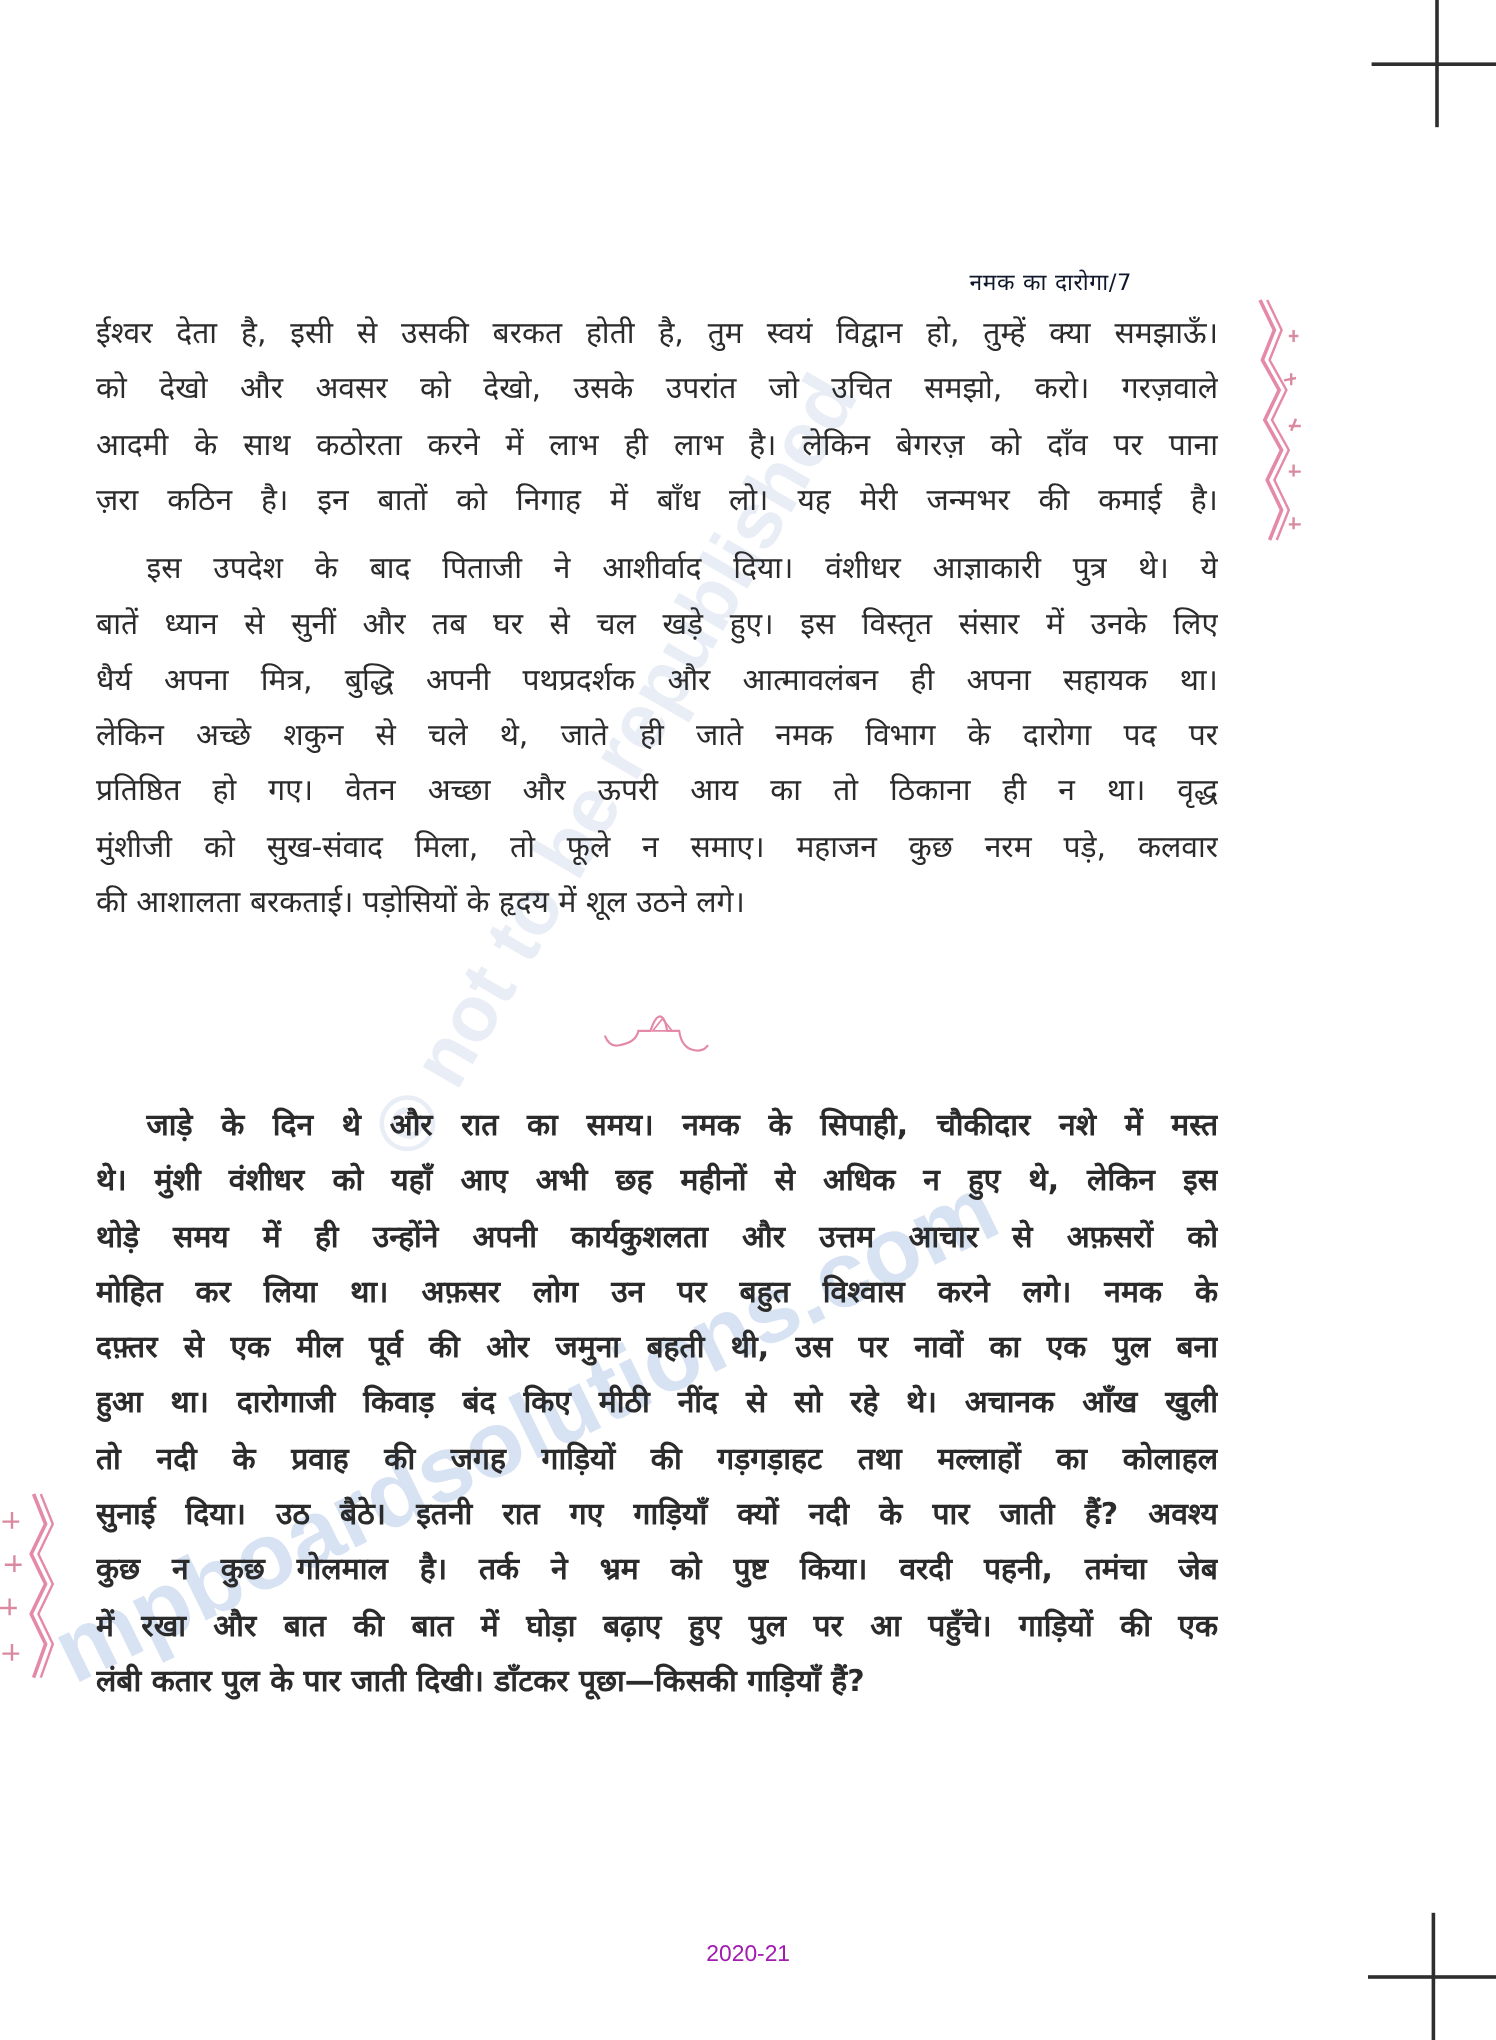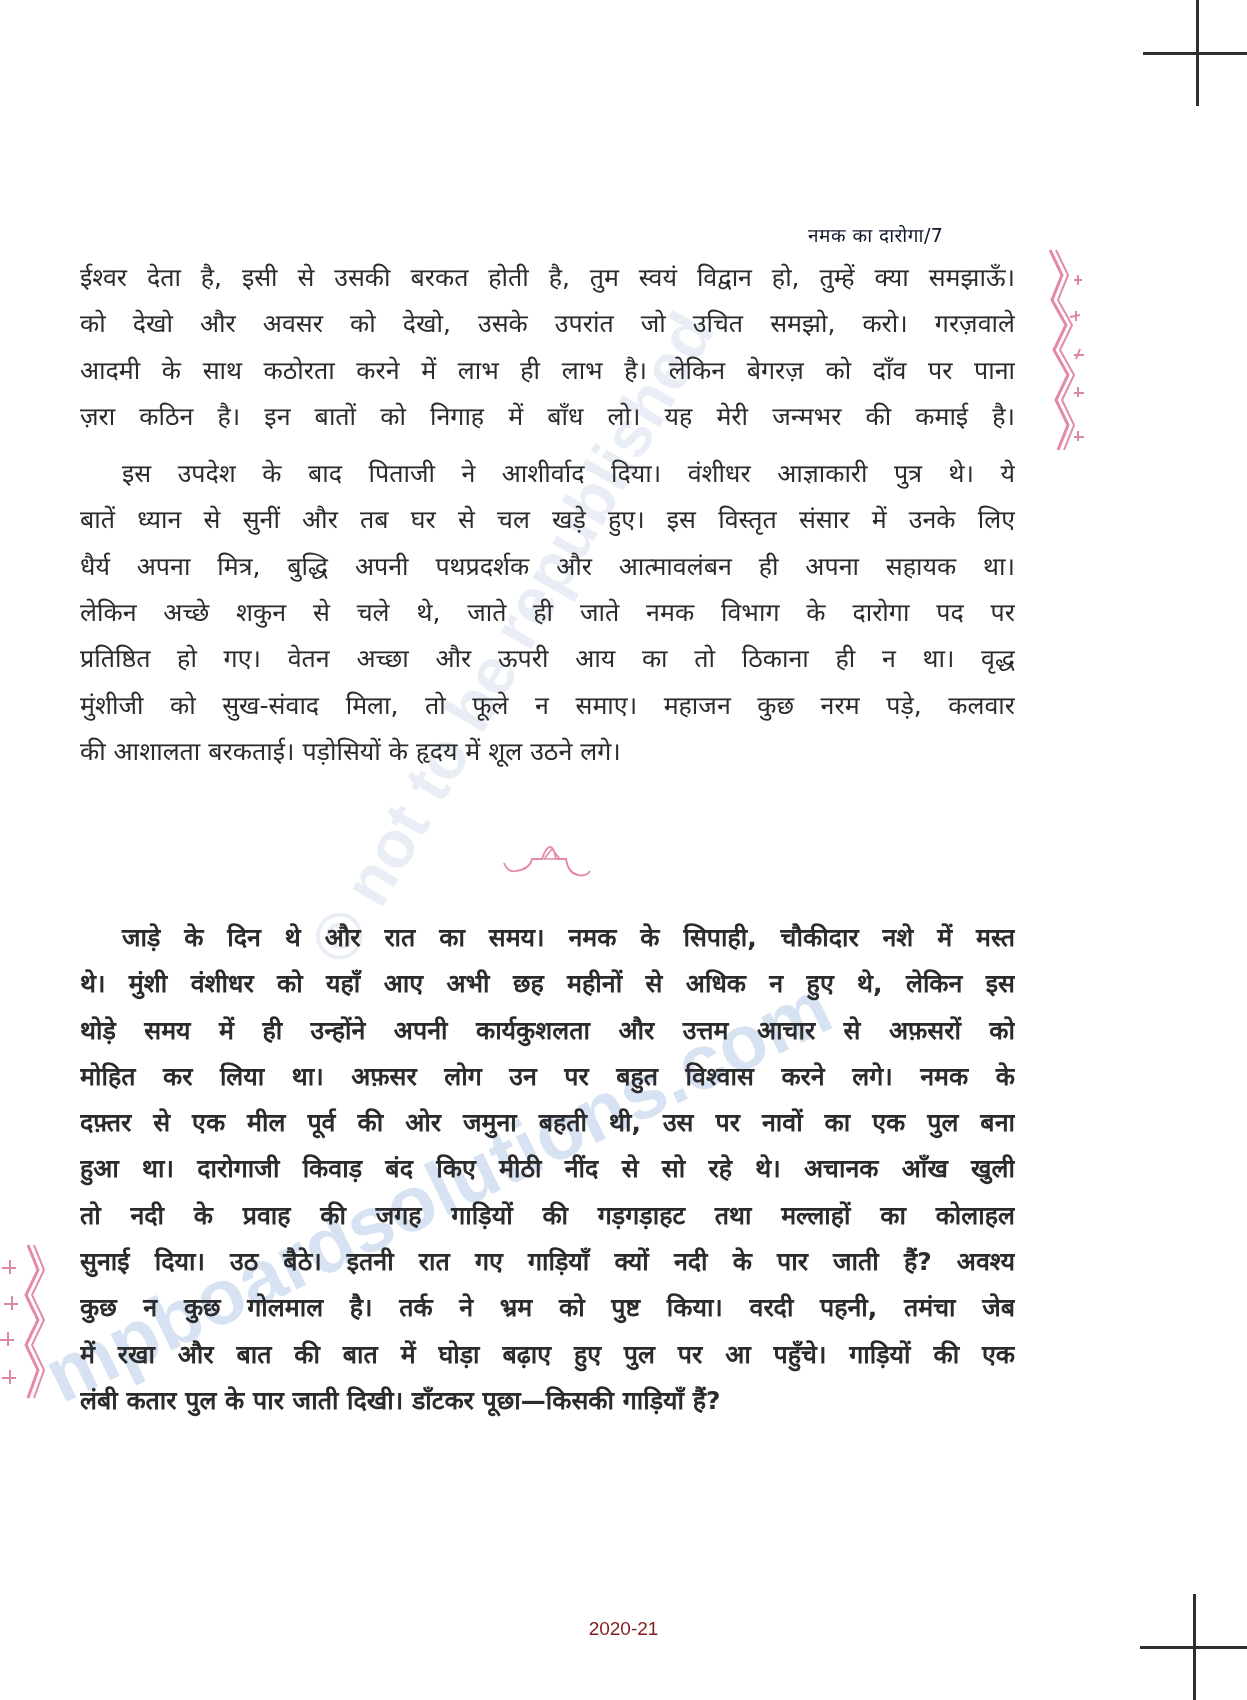--- a/index.html
+++ b/index.html
@@ -18,21 +18,21 @@
   .line {
     height: 46.3px; line-height: 46.3px; font-size: 25px;
     white-space: nowrap; text-align: justify; text-align-last: justify;
     overflow: hidden;
   }
   .line.last { text-align-last: left; }
   .line.indent { padding-left: 42px; margin-top: 11px; }
   .footer {
     position: absolute; left: 0; width: 1247px; top: 1618px;
     text-align: center; font-family: "Liberation Sans", sans-serif;
-    font-size: 19px; color: #7f1d1d;
+    font-size: 19px; color: #a21caf;
   }
   .watermark {
     position: absolute; font-family: "Liberation Sans", sans-serif;
     font-weight: bold; color: rgba(110, 150, 210, 0.28);
     white-space: nowrap; pointer-events: none; transform-origin: left bottom;
   }
   .wm1 { left: 70px; top: 1330px; font-size: 78px; transform: rotate(-26deg); }
   .wm2 { left: 360px; top: 900px; font-size: 66px; transform: rotate(-60deg); color: rgba(120,150,200,0.16); }
   .ornament { position: absolute; }
 </style>

